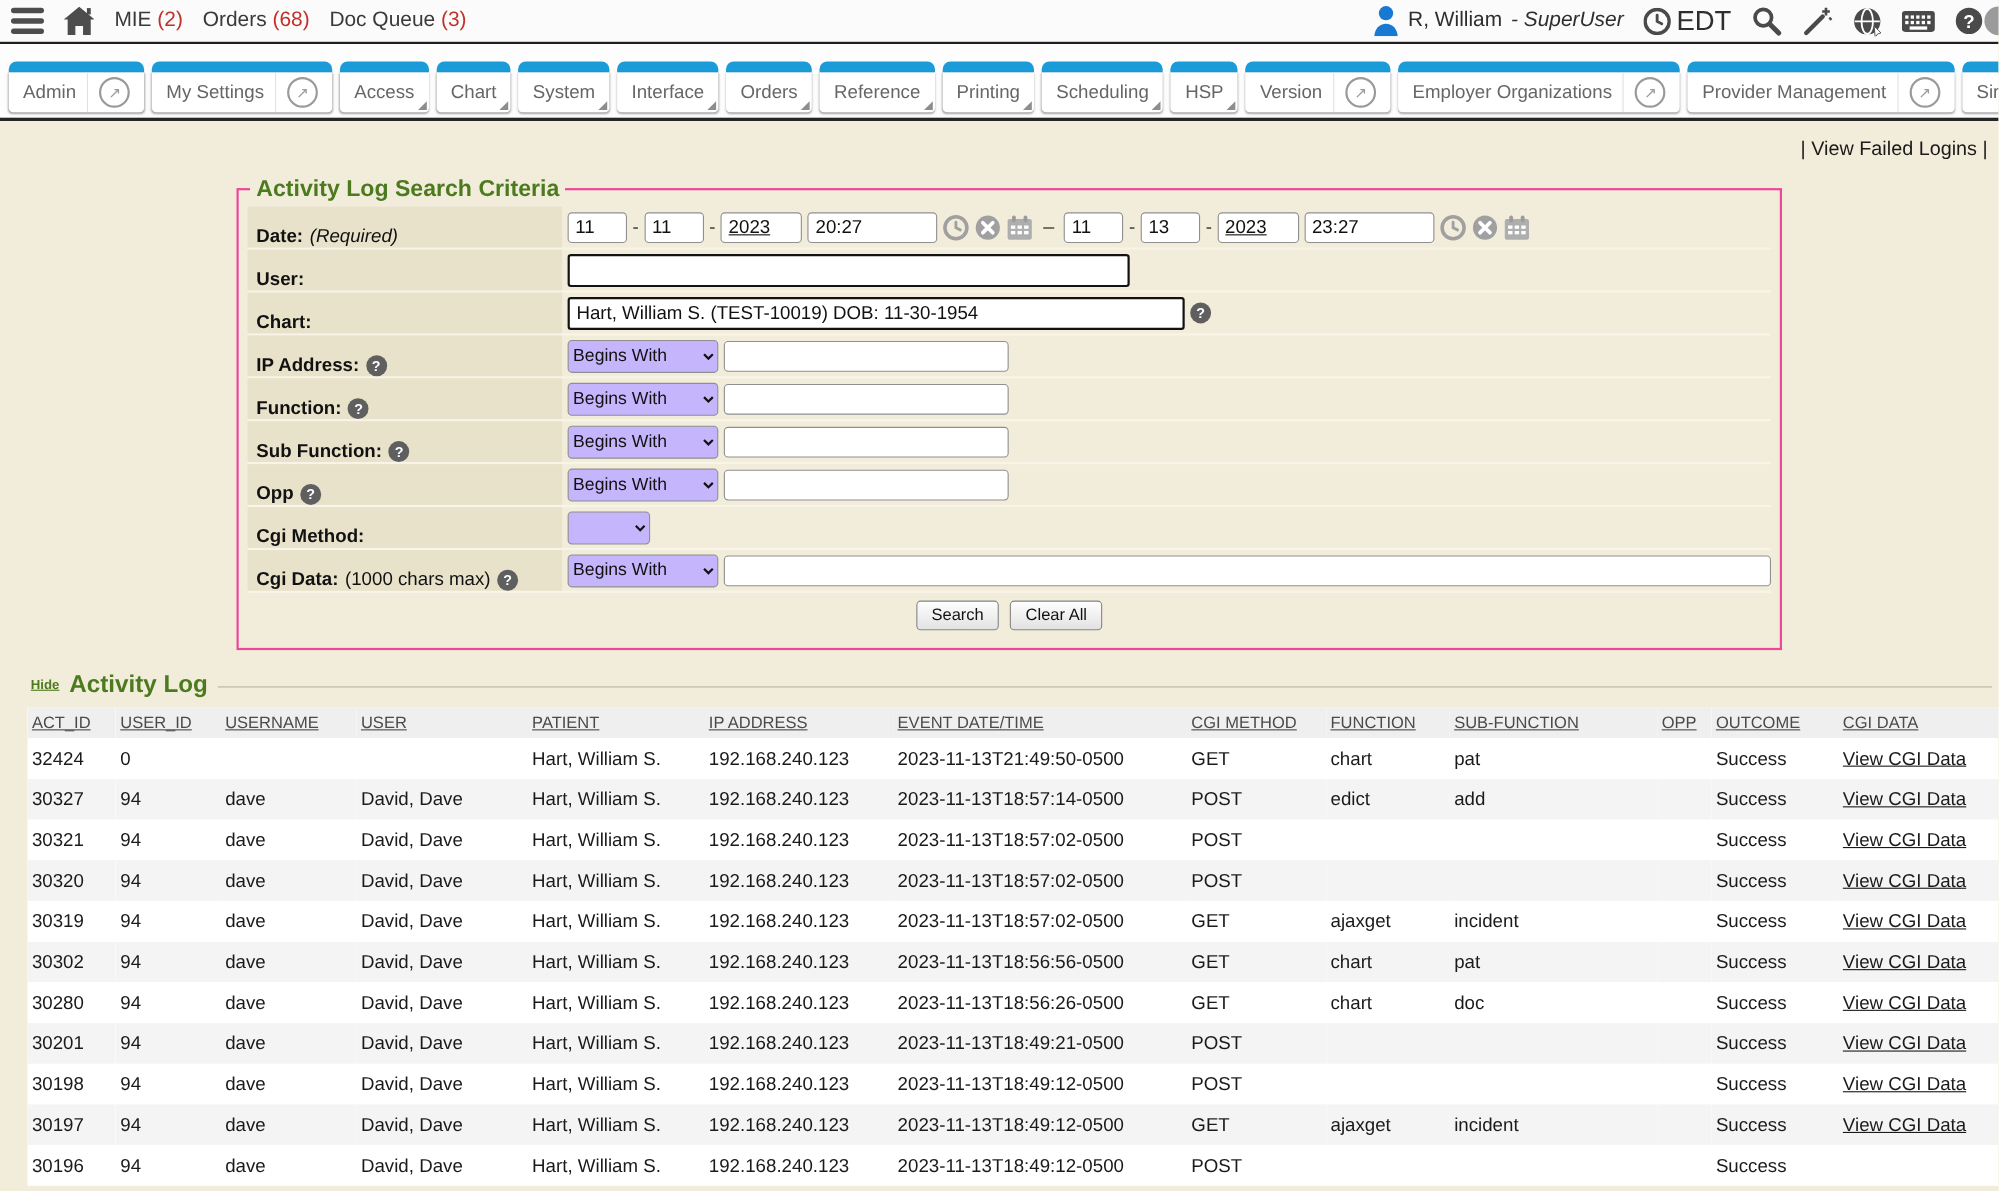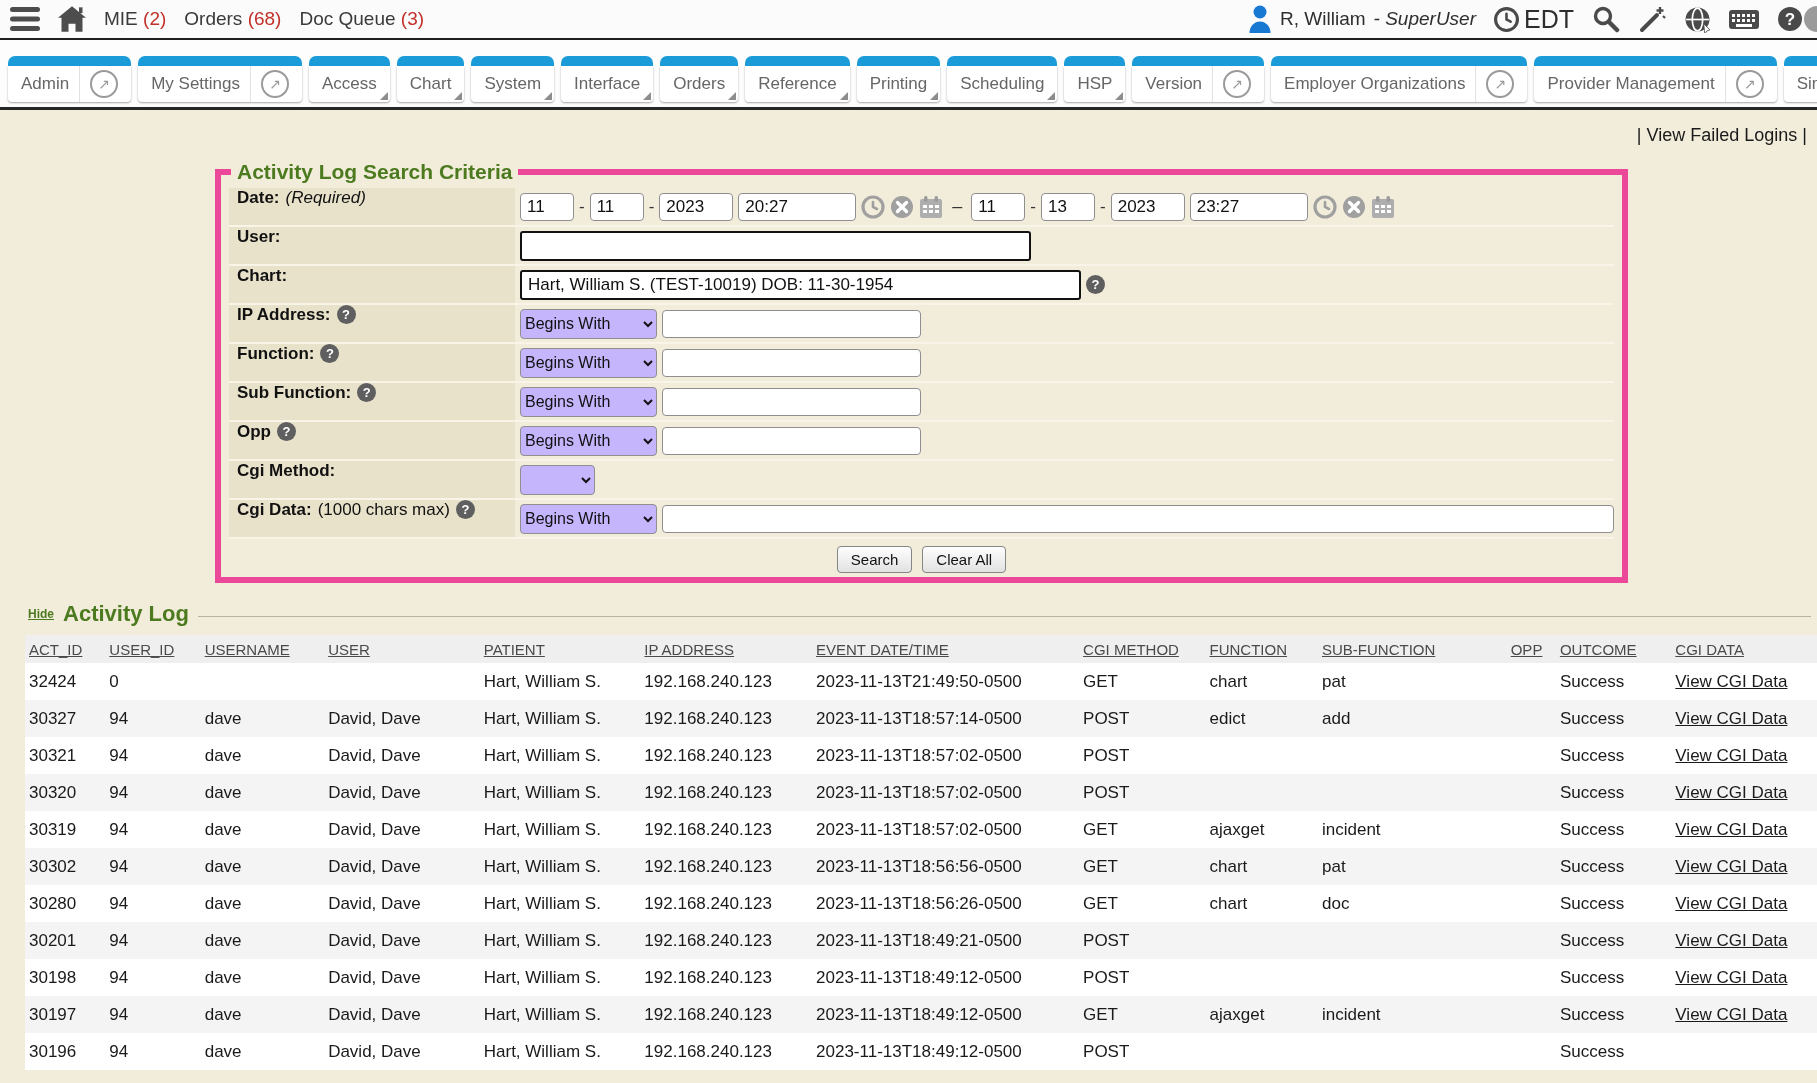--- a/index.html
+++ b/index.html
@@ -23,32 +23,32 @@
   .tab-body{background:#fff;height:36px;display:flex;align-items:center;padding:0 13px;border-radius:0 0 4px 4px;box-shadow:0 1px 2px rgba(0,0,0,.35);color:#666;font-size:17px;position:relative;gap:10px;}
   .tab-sep{width:1px;align-self:stretch;background:#e2e2e2;}
   .po{width:24px;height:24px;border:2px solid #9a9a9a;border-radius:50%;color:#9a9a9a;display:inline-flex;align-items:center;justify-content:center;font-size:14px;flex:0 0 auto;}
   .corner{position:absolute;right:2px;bottom:2px;width:0;height:0;border-left:8px solid transparent;border-bottom:8px solid #8d8d8d;}
 
   
   .failed{padding:15px 10px 0 0;text-align:right;font-size:18px;color:#1a1a1a;}
   .failed a{color:#1a1a1a;cursor:pointer;}
 
   
-  fieldset.search{margin:14px 0 0 215px;width:1404px;box-sizing:border-box;border:6px solid #ec4899;padding:4px 8px 0 8px;}
+  fieldset.search{margin:14px 0 0 215px;width:1404px;box-sizing:border-box;border:2px solid #ec4899;padding:4px 8px 12px 8px;}
   fieldset.search legend{color:#4c7a1f;font-weight:bold;font-size:21px;padding:0 6px;margin-left:2px;}
   .frow{display:flex;align-items:stretch;border-top:2px solid #f8f4e7;min-height:37px;}
   .frow:first-of-type{border-top:none;}
-  .flabel{flex:0 0 278px;background:#e8e2cb;display:flex;align-items:flex-start;gap:6px;padding-left:8px;font-size:17px;color:#111;}
+  .flabel{flex:0 0 278px;background:#e8e2cb;display:flex;align-items:flex-end;gap:6px;padding-left:8px;font-size:17px;color:#111;}
   .flabel b{font-weight:bold;}
   .flabel .note{font-style:italic;}
   .flabel .plain{font-style:normal;font-weight:normal;}
   .fcontent{flex:1;display:flex;align-items:center;gap:5px;padding:3px 0 3px 5px;font-size:17px;color:#333;}
   .ti{height:26px;border:1px solid #8f8f8f;border-radius:4px;font-size:17px;padding:0 6px;background:#fff;font-family:"Liberation Sans",sans-serif;color:#111;}
   .ti.dark{border:2px solid #121212;border-radius:3px;height:26px;}
-  .w-mm{width:40px;} .w-dd{width:40px;} .w-yy{width:60px;} .w-time{width:104px;}
+  .w-mm{width:40px;} .w-dd{width:40px;} .w-yy{width:60px;text-decoration:underline;} .w-time{width:104px;}
   .w-user{width:495px;} .w-chart{width:545px;}
   .w-mid{width:245px;} .w-cgi{width:938px;}
   select.sel{height:30px;font-size:16px;border:1px solid #8f8f8f;border-radius:4px;background:#c4b5fd;font-family:"Liberation Sans",sans-serif;color:#111;}
   .sel-op{width:137px;} .sel-method{width:75px;}
   .dash{color:#333;font-size:17px;}
   .rangesep{color:#333;font-size:18px;padding:0 4px;}
   .dicon{width:24px;height:24px;cursor:pointer;flex:0 0 auto;}
   .help{width:19px;height:19px;border-radius:50%;background:#5f5f5f;color:#fff;font-weight:bold;font-size:13px;display:inline-flex;align-items:center;justify-content:center;cursor:pointer;flex:0 0 auto;}
   .btnrow{display:flex;justify-content:center;gap:10px;padding:7px 0 4px 0;border-top:2px solid #f8f4e7;}
   .btn{font-size:15px;padding:4px 13px;border:1px solid #858585;border-radius:4px;background:linear-gradient(#fefefe,#e2e2e2);color:#111;font-family:"Liberation Sans",sans-serif;cursor:pointer;}

